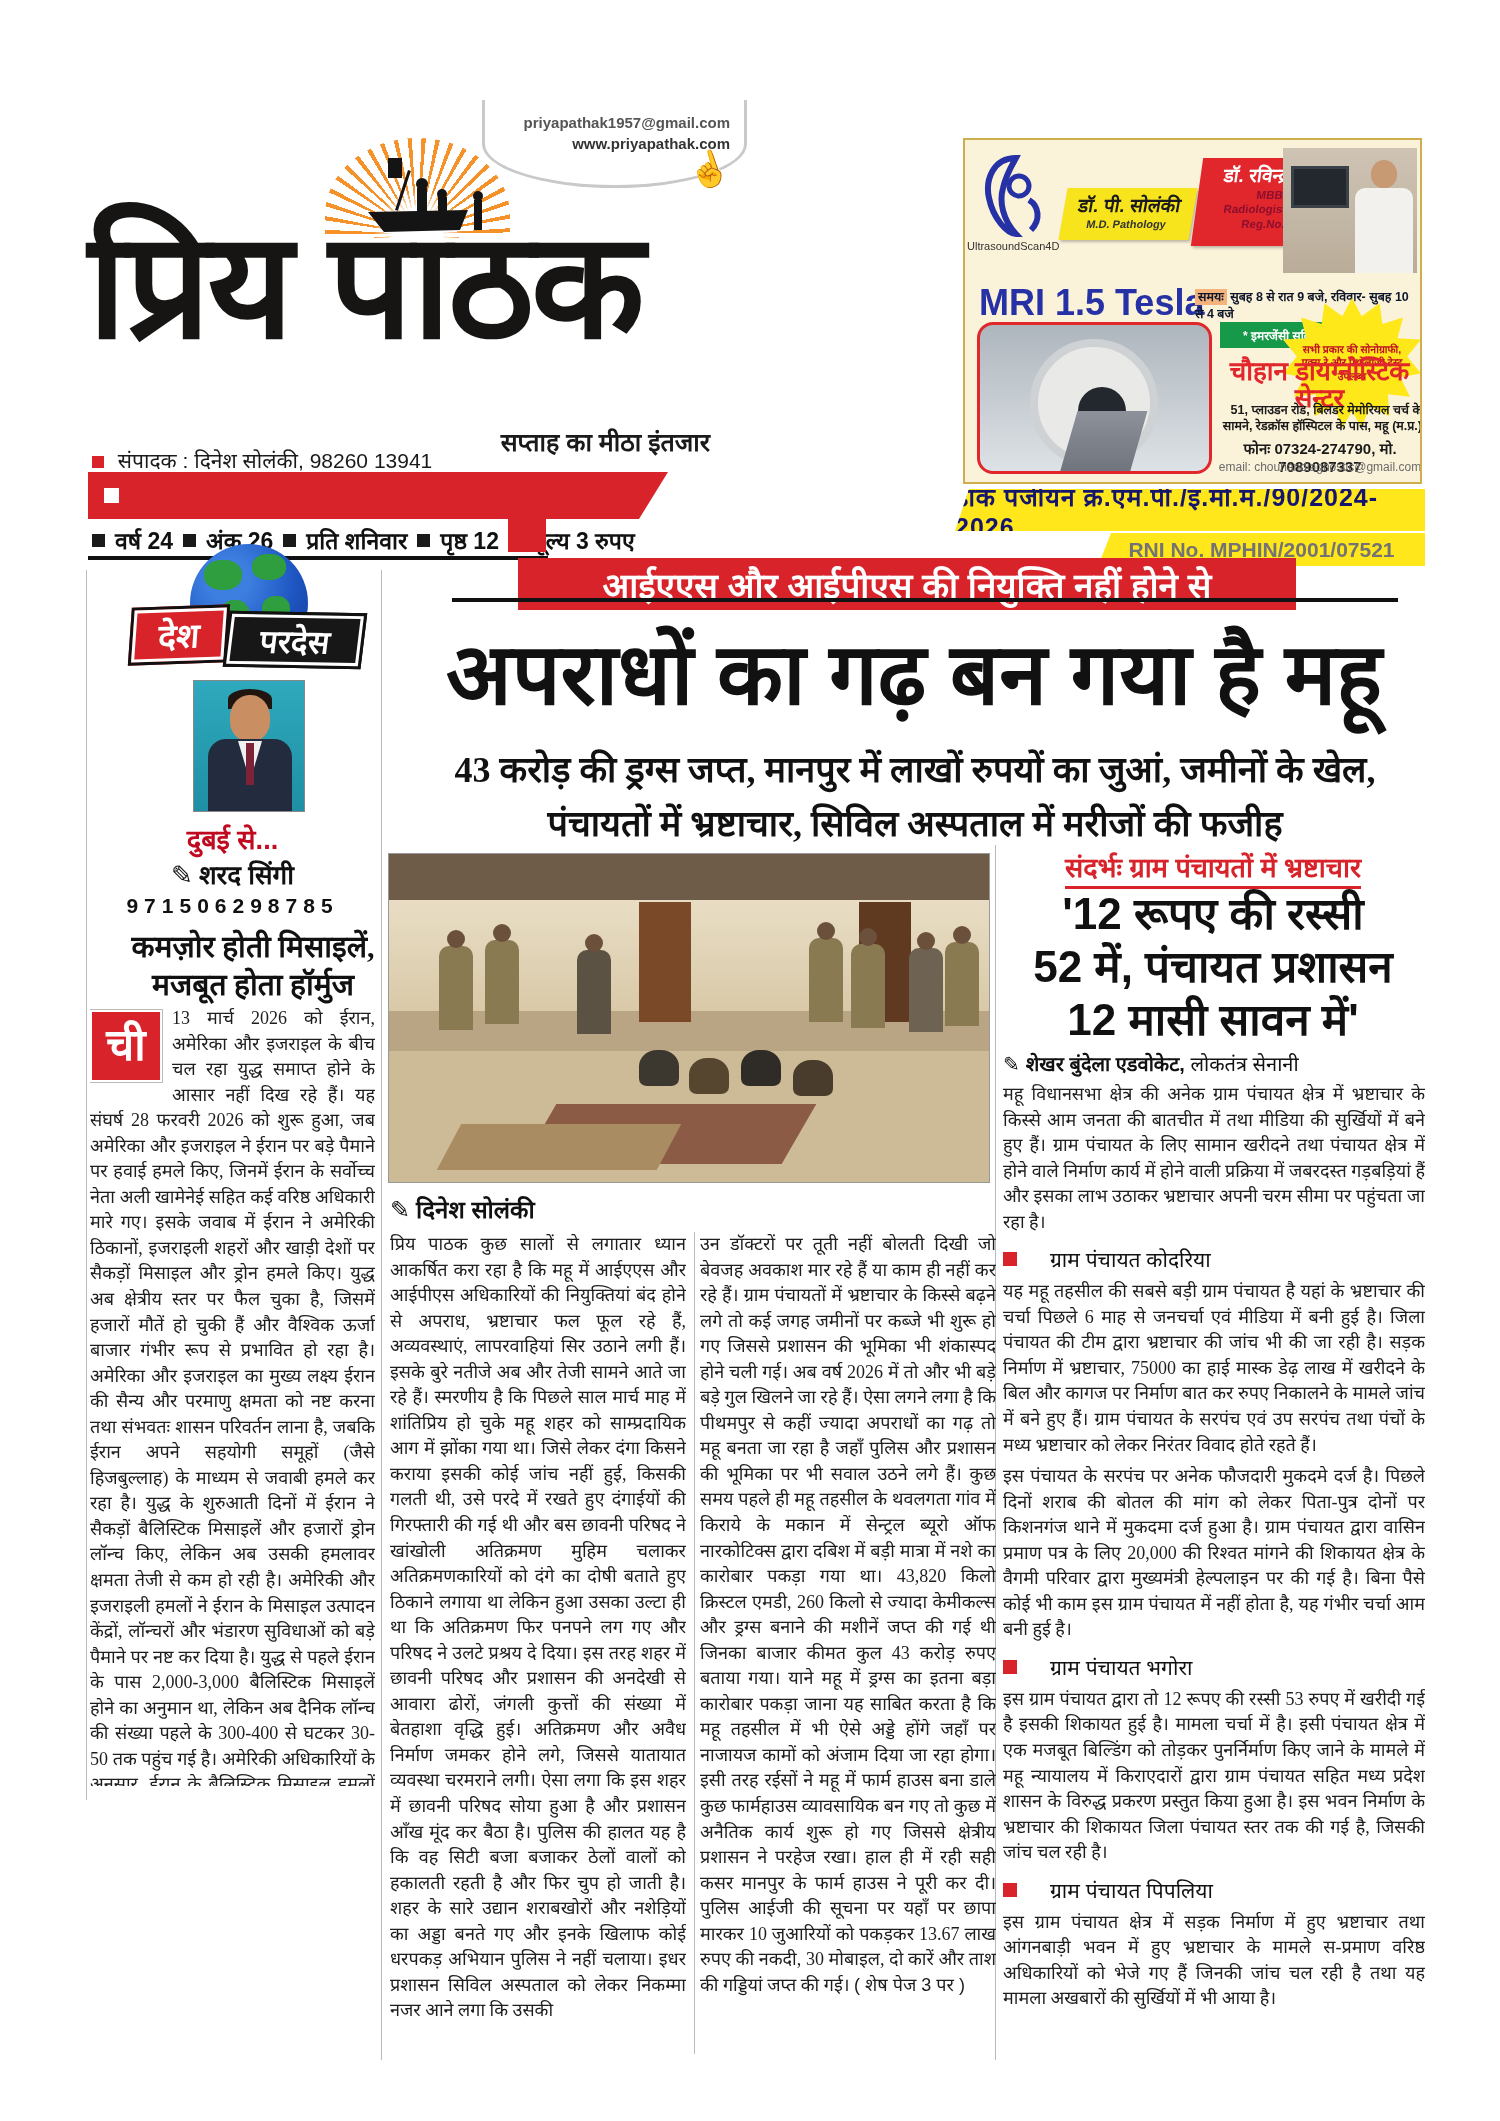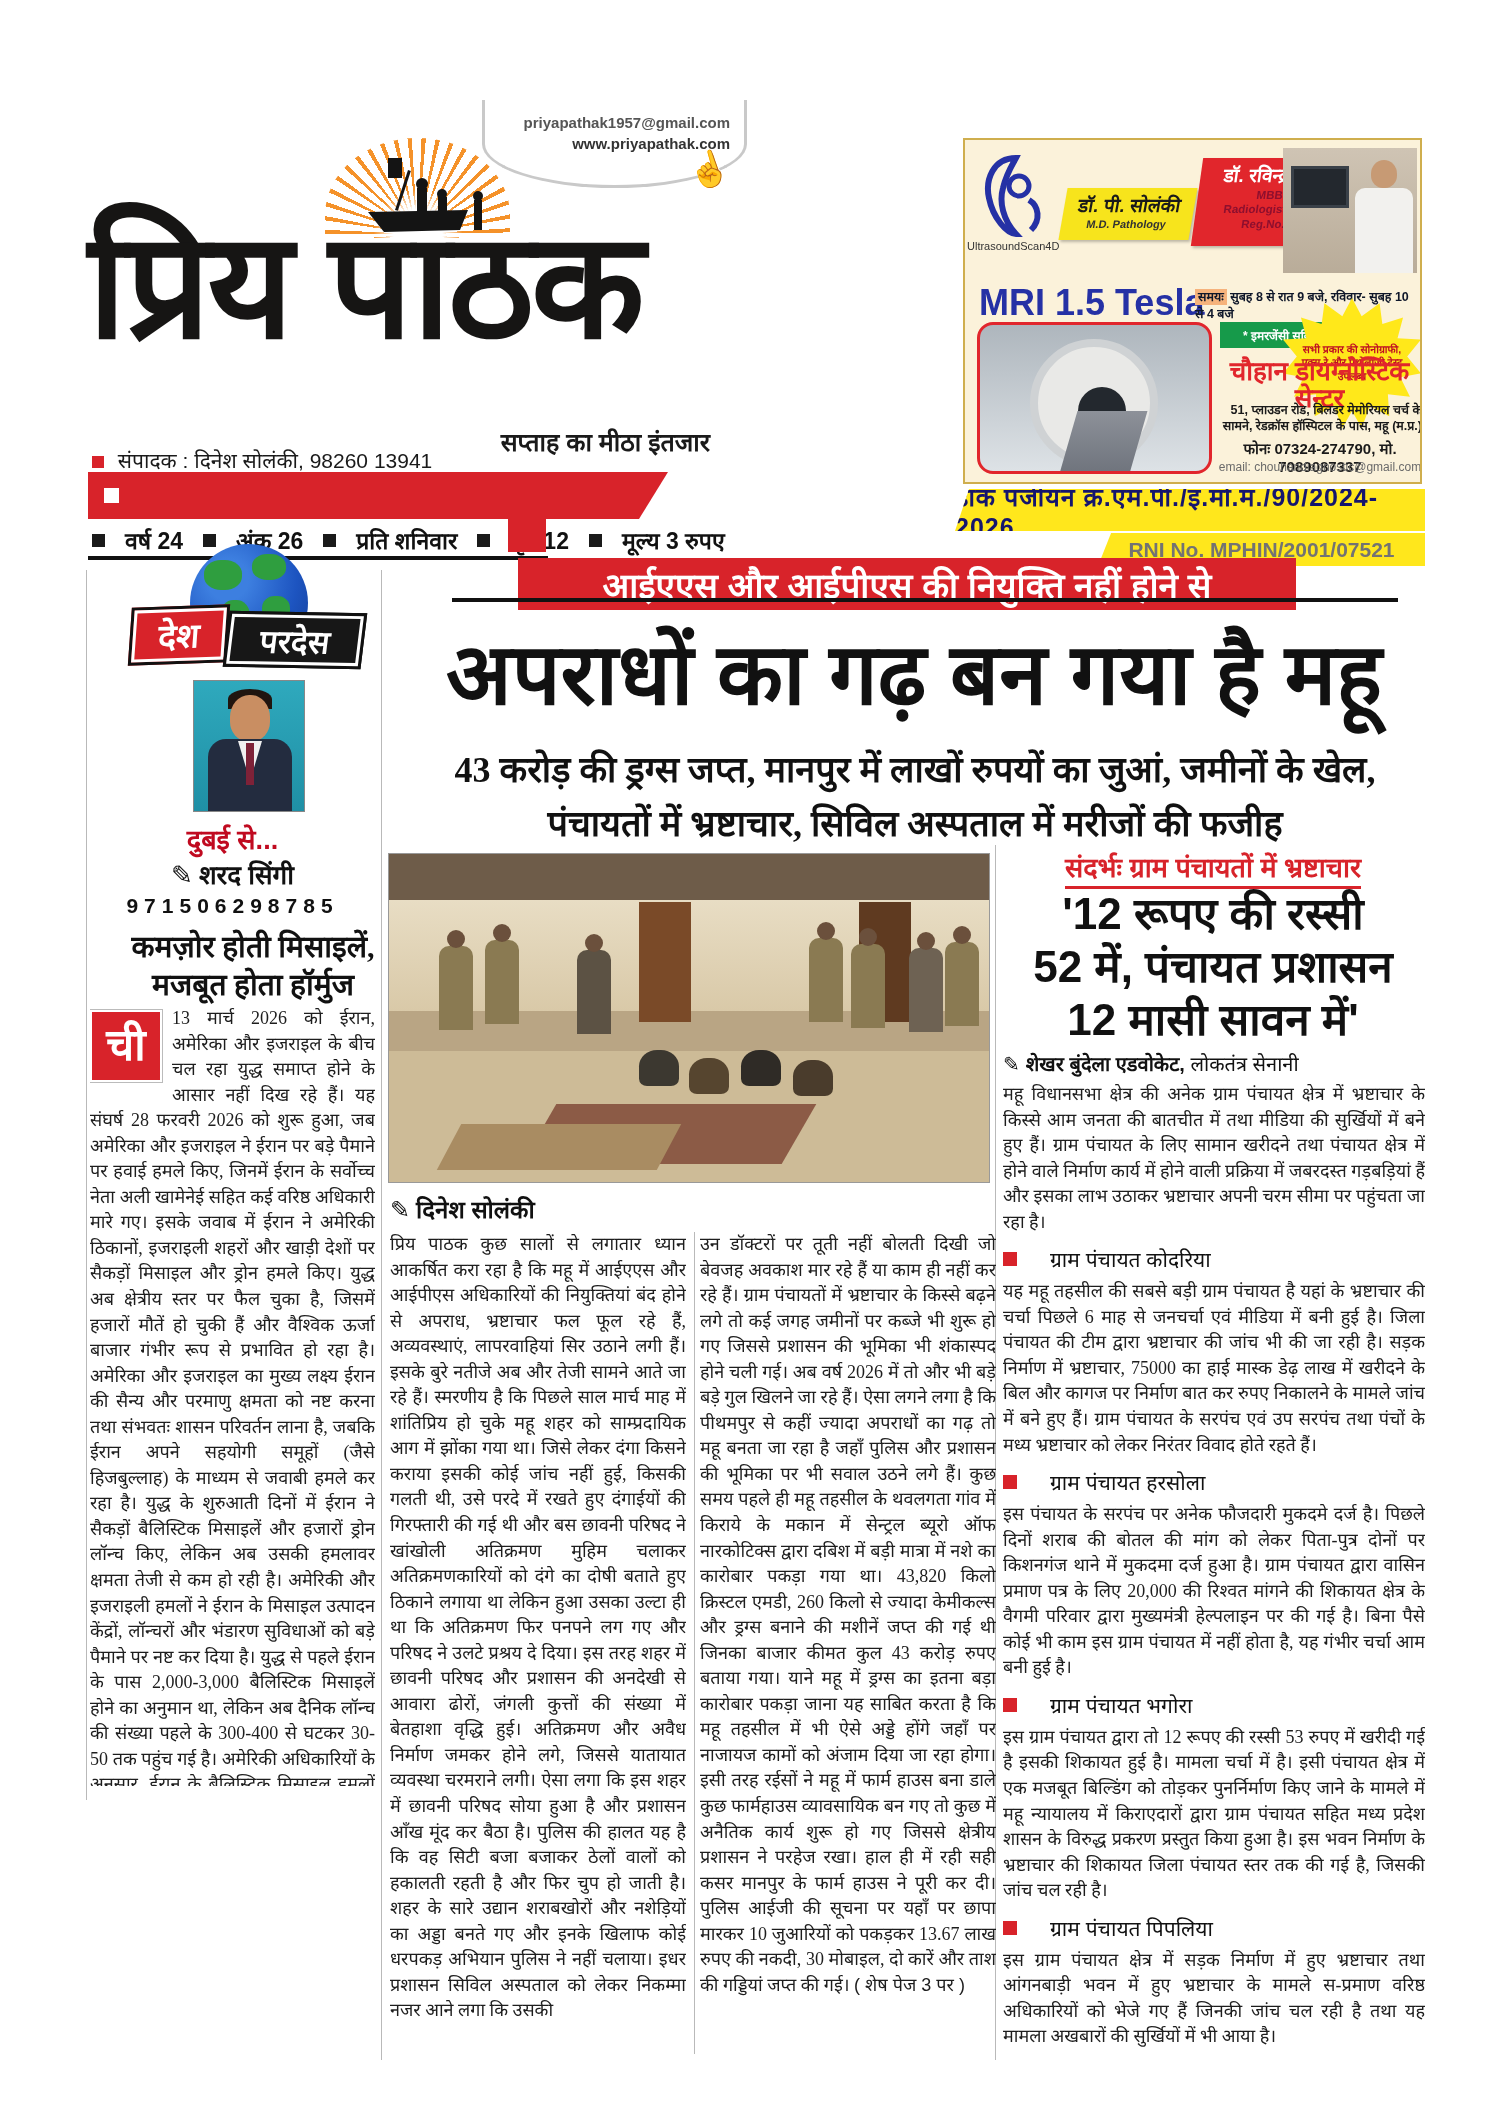--- a/index.html
+++ b/index.html
@@ -20,21 +20,21 @@
   .boat { position:absolute; left:350px; top:150px; width:150px; height:92px; z-index:3; }
 
   .tagline { position:absolute; left:410px; top:424px; width:300px; text-align:right; font-size:25px; font-weight:bold; color:#1a1a1a; }
   .editor-line { position:absolute; left:92px; top:446px; font-size:21px; color:#1a1a1a; }
   .sq { display:inline-block; width:12px; height:12px; background:#d8232a; margin-right:8px; }
   .sq.black { background:#1a1a1a; }
   .date-banner { position:absolute; left:88px; top:472px; width:580px; height:47px; background:#d8232a;
     clip-path:polygon(0 0,100% 0,95% 100%,0 100%); color:#fff; font-size:28px; font-weight:bold;
     display:flex; align-items:center; padding-left:16px; letter-spacing:1px; }
   .date-banner .wsq { display:inline-block; width:15px; height:15px; background:#fff; margin-right:14px; }
-  .issue-line { position:absolute; left:92px; top:524px; font-size:23px; font-weight:bold; color:#111; display:flex; align-items:center; gap:20px; }
+  .issue-line { position:absolute; left:92px; top:524px; font-size:23px; font-weight:bold; color:#111; display:flex; align-items:center; gap:10px; }
   .issue-line .sq.black { width:13px; height:13px; margin:0; }
   .red-endsquare { position:absolute; left:508px; top:516px; width:38px; height:36px; background:#d8232a; }
   .header-rule { position:absolute; left:88px; top:556px; width:460px; height:4px; background:#111; }
 
   
   .ad-box { position:absolute; left:963px; top:138px; width:459px; height:346px; border:2px solid #cfae4e; background:#fbf2da; overflow:hidden; }
   .ad-logo { position:absolute; left:8px; top:10px; width:86px; height:92px; }
   .ad-logo-text { position:absolute; left:2px; top:100px; width:110px; font-size:11px; color:#333; }
   .yellow-doc { position:absolute; left:98px; top:48px; width:130px; height:52px; background:#f7e41c; transform:skew(-10deg); padding:4px 6px; text-align:center; box-shadow:2px 2px 3px rgba(0,0,0,.25); }
   .yellow-doc .nm { font-size:19px; font-weight:bold; color:#1a1a1a; }
@@ -297,24 +297,20 @@
   </div>
   <div class="right-flow">
     <p>महू विधानसभा क्षेत्र की अनेक ग्राम पंचायत क्षेत्र में भ्रष्टाचार के किस्से आम जनता की बातचीत में तथा मीडिया की सुर्खियों में बने हुए हैं। ग्राम पंचायत के लिए सामान खरीदने तथा पंचायत क्षेत्र में होने वाले निर्माण कार्य में होने वाली प्रक्रिया में जबरदस्त गड़बड़ियां हैं और इसका लाभ उठाकर भ्रष्टाचार अपनी चरम सीमा पर पहुंचता जा रहा है।</p>
 
     <div class="sec-head">
       <span class="sq"></span>
         <span>ग्राम पंचायत कोदरिया</span>
     </div>
     <p>यह महू तहसील की सबसे बड़ी ग्राम पंचायत है यहां के भ्रष्टाचार की चर्चा पिछले 6 माह से जनचर्चा एवं मीडिया में बनी हुई है। जिला पंचायत की टीम द्वारा भ्रष्टाचार की जांच भी की जा रही है। सड़क निर्माण में भ्रष्टाचार, 75000 का हाई मास्क डेढ़ लाख में खरीदने के बिल और कागज पर निर्माण बात कर रुपए निकालने के मामले जांच में बने हुए हैं। ग्राम पंचायत के सरपंच एवं उप सरपंच तथा पंचों के मध्य भ्रष्टाचार को लेकर निरंतर विवाद होते रहते हैं।</p>
 
-    <div class="sec-head">
-      <span class="sq"></span>
-        <span>ग्राम पंचायत हरसोला</span>
-    </div>
     <p>इस पंचायत के सरपंच पर अनेक फौजदारी मुकदमे दर्ज है। पिछले दिनों शराब की बोतल की मांग को लेकर पिता-पुत्र दोनों पर किशनगंज थाने में मुकदमा दर्ज हुआ है। ग्राम पंचायत द्वारा वासिन प्रमाण पत्र के लिए 20,000 की रिश्वत मांगने की शिकायत क्षेत्र के वैगमी परिवार द्वारा मुख्यमंत्री हेल्पलाइन पर की गई है। बिना पैसे कोई भी काम इस ग्राम पंचायत में नहीं होता है, यह गंभीर चर्चा आम बनी हुई है।</p>
 
     <div class="sec-head">
       <span class="sq"></span>
         <span>ग्राम पंचायत भगोरा</span>
     </div>
     <p>इस ग्राम पंचायत द्वारा तो 12 रूपए की रस्सी 53 रुपए में खरीदी गई है इसकी शिकायत हुई है। मामला चर्चा में है। इसी पंचायत क्षेत्र में एक मजबूत बिल्डिंग को तोड़कर पुनर्निर्माण किए जाने के मामले में महू न्यायालय में किराएदारों द्वारा ग्राम पंचायत सहित मध्य प्रदेश शासन के विरुद्ध प्रकरण प्रस्तुत किया हुआ है। इस भवन निर्माण के भ्रष्टाचार की शिकायत जिला पंचायत स्तर तक की गई है, जिसकी जांच चल रही है।</p>
 
     <div class="sec-head">
       <span class="sq"></span>

